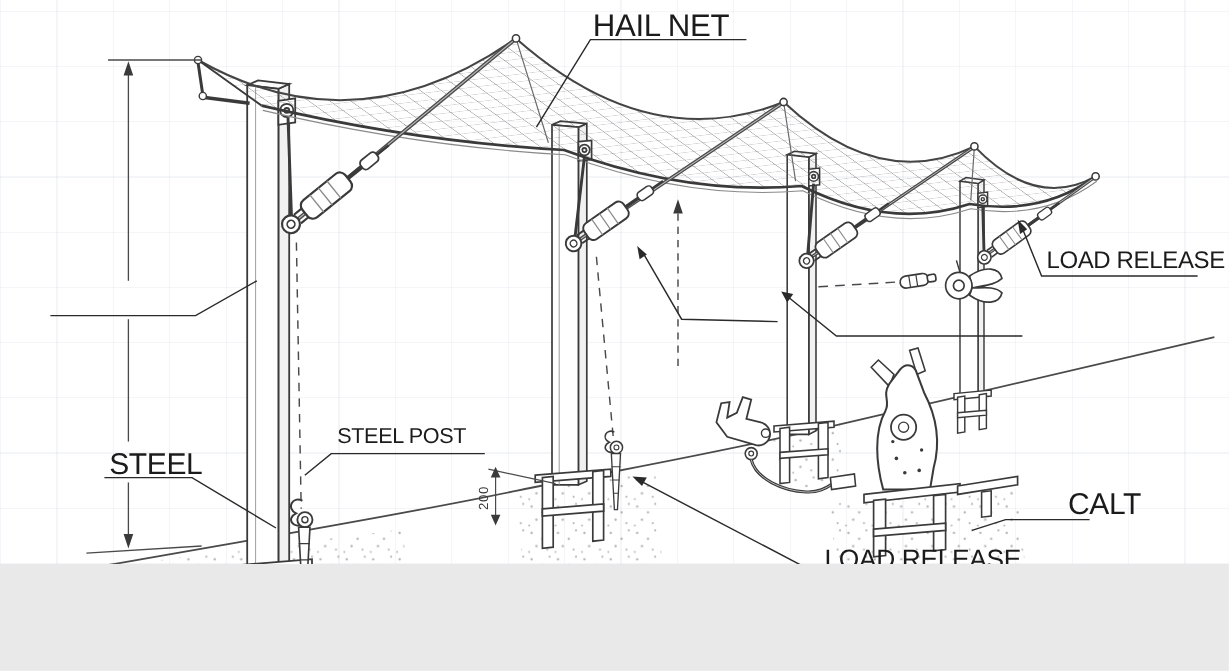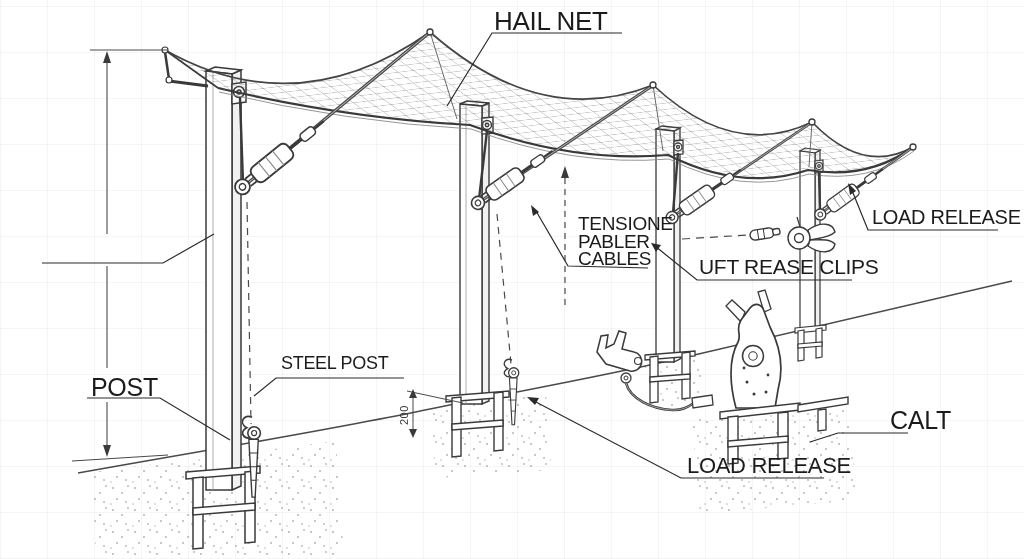--- a/index.html
+++ b/index.html
@@ -1,18 +1,18 @@
 <!DOCTYPE html>
 <html><head>
 <meta charset="utf-8">
 <style>
   html,body{margin:0;padding:0;}
   body{font-family:"Liberation Sans",sans-serif;background:#e9e9e9;}
   .scene{
-    position:relative;width:1024px;height:559px;overflow:hidden;
+    position:relative;width:1024px;height:470px;overflow:hidden;
     background:
       repeating-linear-gradient(0deg, rgba(170,180,200,.13) 0 1px, transparent 1px 46px),
       repeating-linear-gradient(90deg, rgba(170,180,200,.13) 0 1px, transparent 1px 47px),
       #ffffff;
   }
   .scene svg{position:absolute;left:0;top:0;}
   .lbl{
     position:absolute;white-space:nowrap;color:#1b1b1b;
     font-family:"Liberation Sans",sans-serif;letter-spacing:-0.3px;line-height:1.05;
   }
@@ -260,31 +260,25 @@
       <polygon points="531,205 539,212 533,216"></polygon>
       <polygon points="651,243 661,245 656,252"></polygon>
       <polygon points="848,183 856,191 850,195"></polygon>
       <polygon points="527,397 539,398 535,405"></polygon>
     </g>
   </svg>
 
   <div class="lbl" style="left:494px;top:8px;font-size:26px;">HAIL NET</div>
 
 
-  <div class="lbl" style="left:91px;top:374px;font-size:25px;">POST</div>
+  <div class="lbl" style="left:91px;top:374px;font-size:25px;">STEEL</div>
 
   <div class="lbl" style="left:281px;top:354px;font-size:18px;">STEEL POST</div>
 
-  <div class="lbl lbl-multi" style="left:578px;top:215px;font-size:19px;line-height:17.5px;">
-    <div>TENSIONE</div>
-    <div>PABLER</div>
-    <div>CABLES</div>
-  </div>
-
-  <div class="lbl" style="left:699px;top:256px;font-size:21px;">UFT REASE CLIPS</div>
+
 
   <div class="lbl" style="left:872px;top:207px;font-size:20px;">LOAD RELEASE</div>
 
   <div class="lbl" style="left:890px;top:407px;font-size:25px;">CALT</div>
 
   <div class="lbl" style="left:687px;top:454px;font-size:22px;">LOAD RELEASE</div>
 
   <div class="dim-text" style="left:398px;top:425px;">200</div>
 
 </div>

